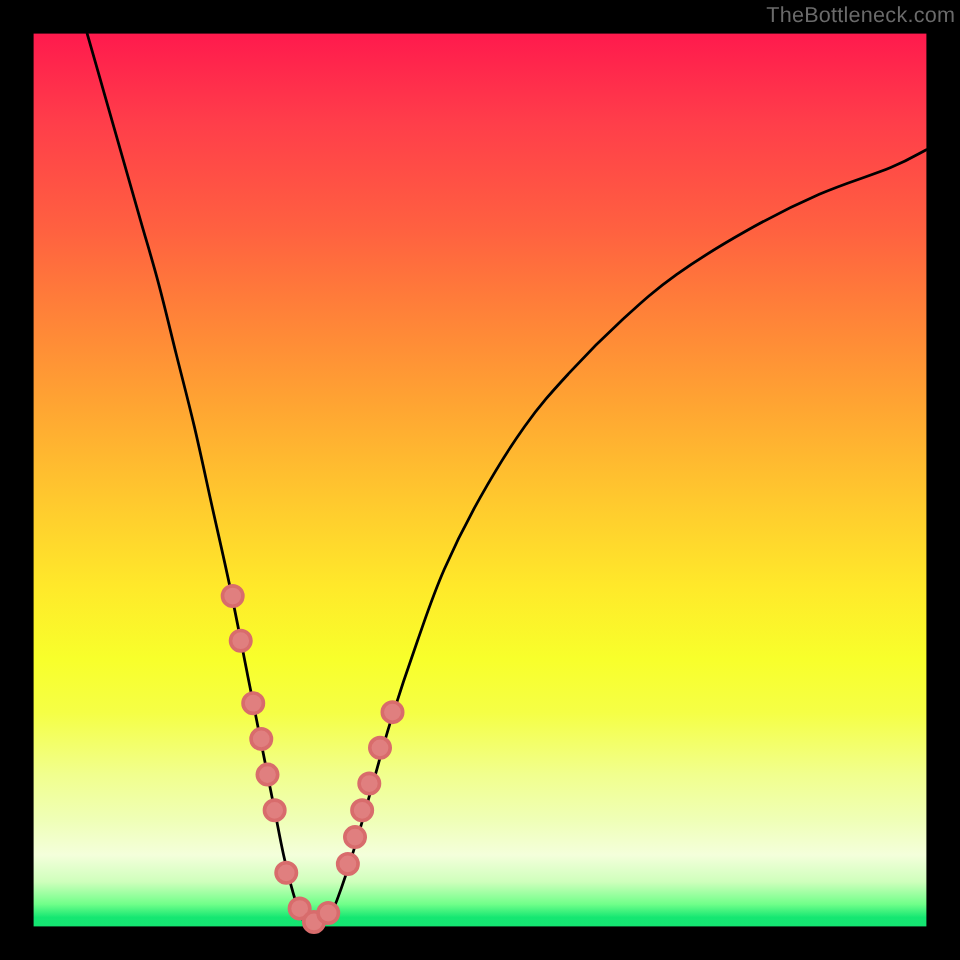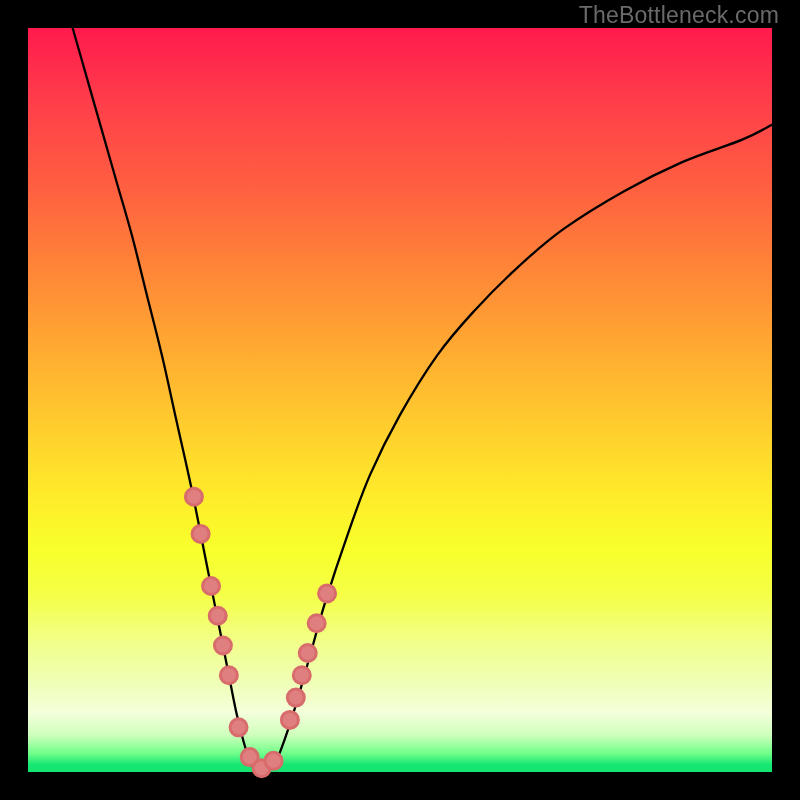--- a/index.html
+++ b/index.html
@@ -31,23 +31,23 @@
       #efffb6 88%,
       #f4ffdb 92%,
       #cfffbc 95%,
       #71ff8a 97.5%,
       #15e772 99%,
       #14e571 100%);
   }
   .watermark {
     position: absolute;
     top: 2px;
-    right: 21px;
+    right: 4px;
     color: #6a6a6a;
-    font-size: 23px;
+    font-size: 18px;
     font-weight: 500;
     letter-spacing: 0.2px;
   }
   svg.plot {
     position: absolute;
     left: 0;
     top: 0;
     width: 744px;
     height: 744px;
     overflow: visible;

